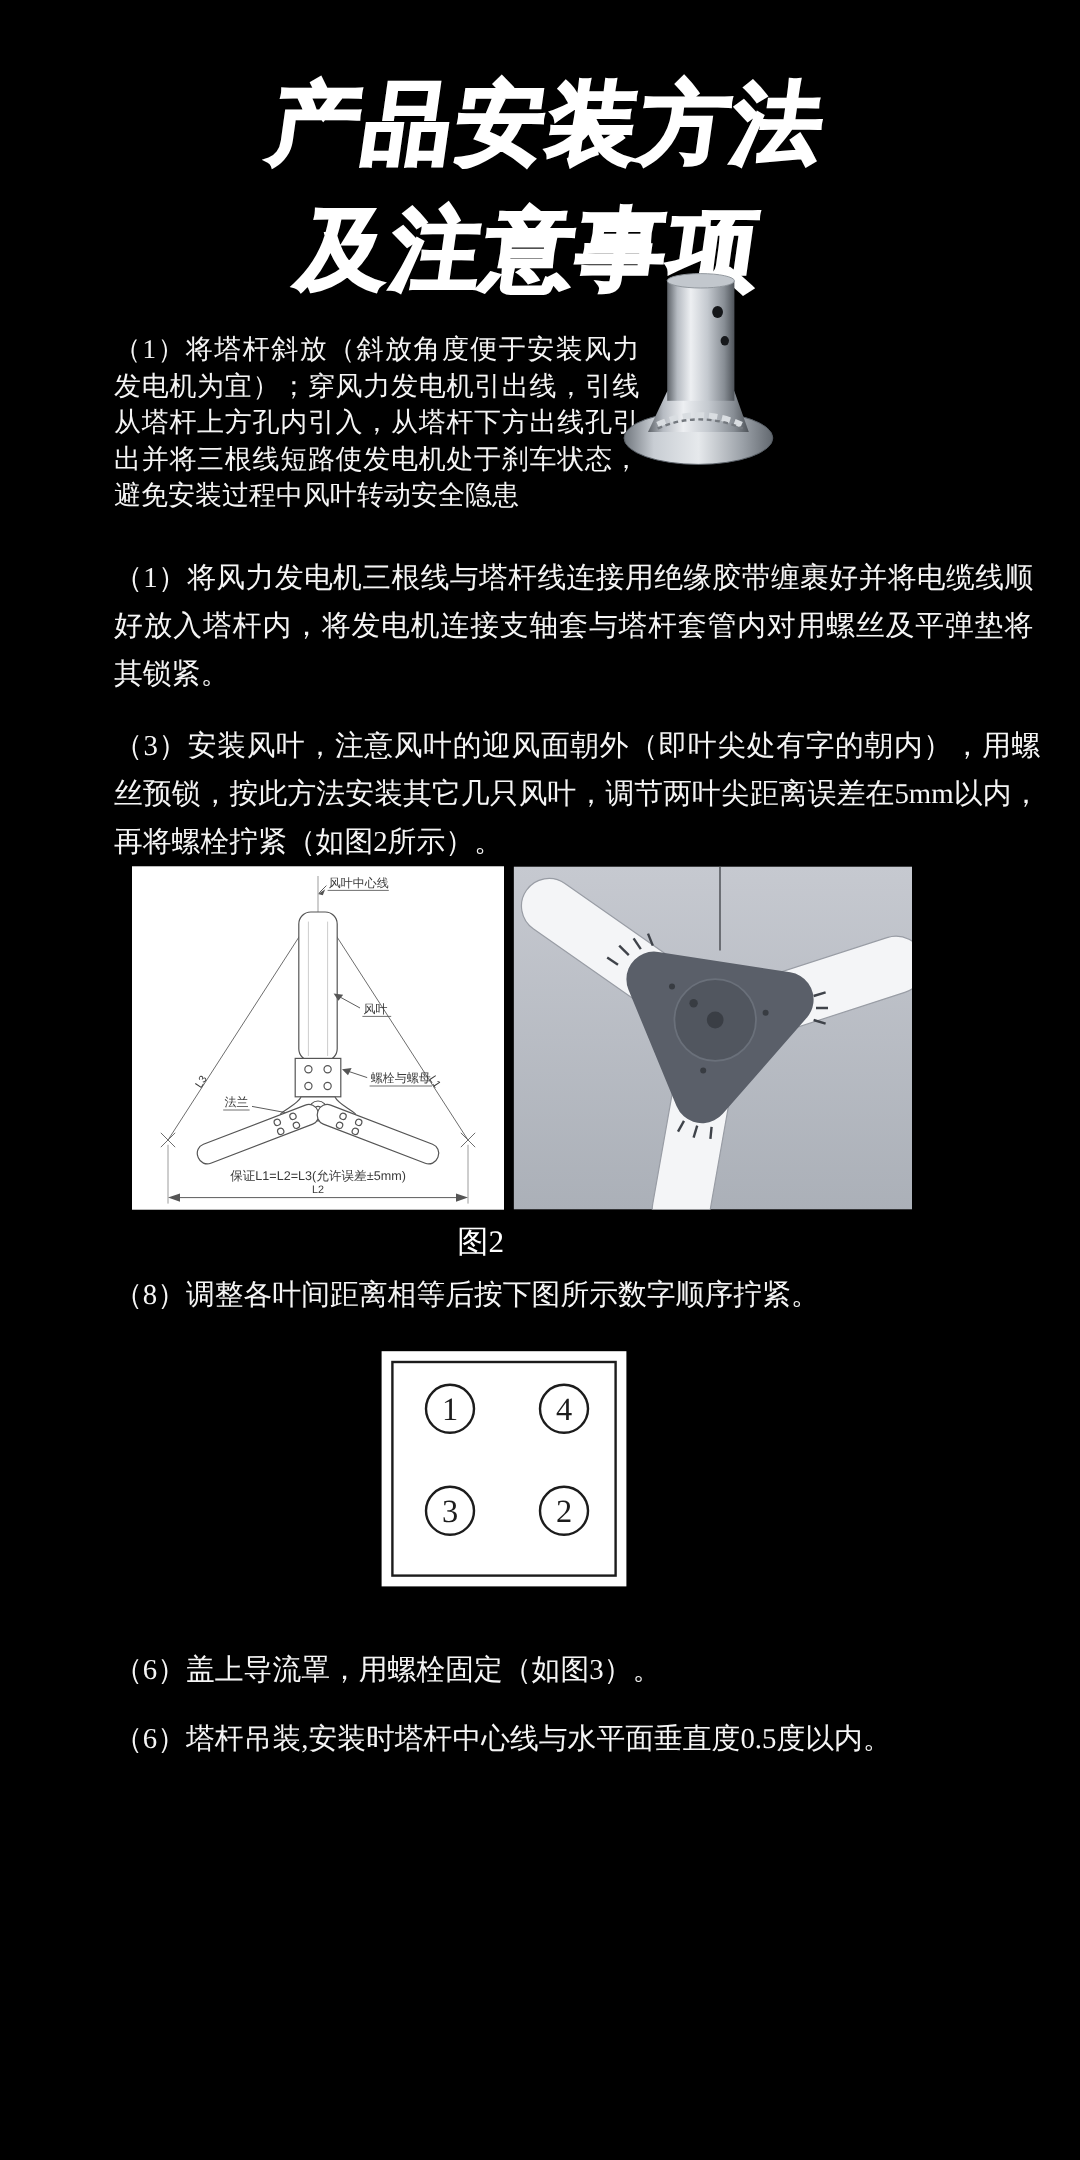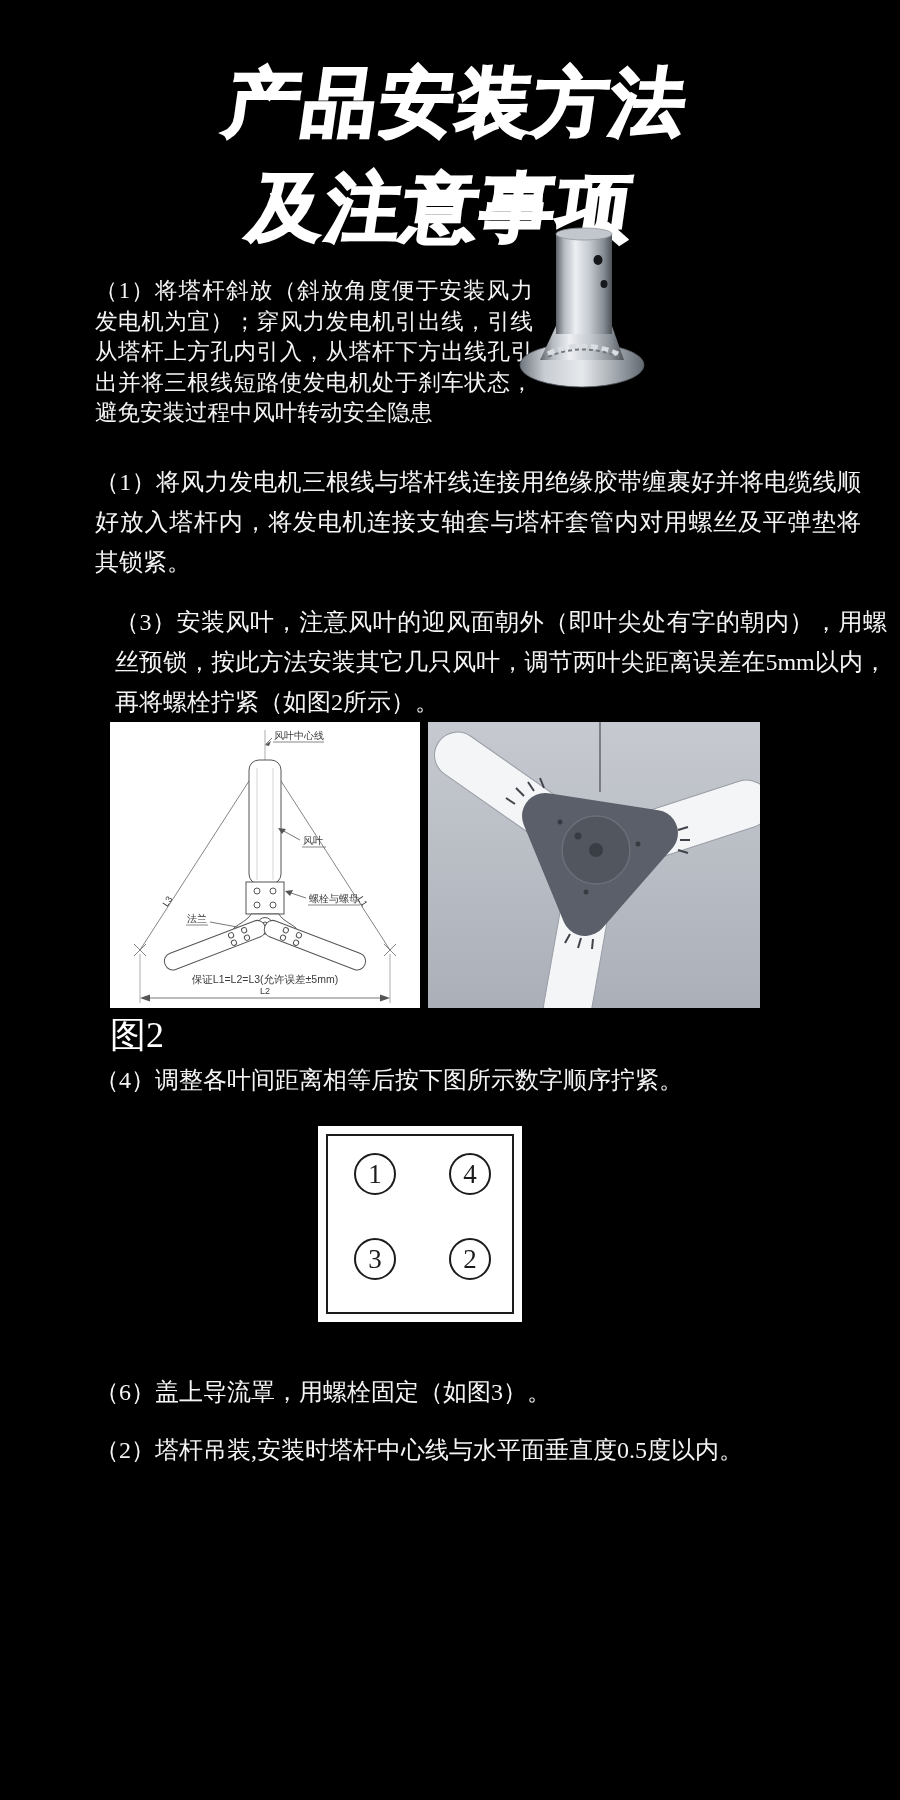--- a/index.html
+++ b/index.html
@@ -6,24 +6,24 @@
   #page{position:relative;width:900px;height:1800px;background:#000;overflow:hidden;
         font-family:"Liberation Serif",serif;}
   .title{position:absolute;left:0;top:50px;width:100%;text-align:center;color:#fff;
          font-family:"Liberation Sans",sans-serif;font-weight:900;font-size:74px;
          line-height:105px;letter-spacing:3px;transform:skewX(-8deg);
          -webkit-text-stroke:2.5px #fff;}
   .para{position:absolute;color:#f5f5f5;font-size:24px;line-height:40px;text-align:justify;}
   #p1{left:95px;top:276px;width:438px;font-size:22.5px;line-height:30.5px;}
   #tube{position:absolute;left:518px;top:222px;}
   #p2{left:95px;top:462px;width:766px;}
-  #p3{left:95px;top:602px;width:772px;margin-left:20px;}
+  #p3{left:95px;top:602px;width:772px;}
   #fig2{position:absolute;left:110px;top:722px;background:#fff;}
   #fig3{position:absolute;left:428px;top:722px;}
-  .caption{position:absolute;top:1018px;color:#fff;font-size:36px;text-align:left;line-height:34px;}
+  .caption{position:absolute;top:1018px;color:#fff;font-size:26px;text-align:right;line-height:34px;}
   #cap2{left:110px;width:310px;}
   #cap3{left:428px;width:332px;}
   #p4{left:95px;top:1060px;width:780px;}
   .numbox{position:absolute;left:318px;top:1126px;width:204px;height:196px;background:#fff;}
   .numbox-border{position:absolute;left:8px;top:8px;right:8px;bottom:8px;border:2px solid #1c1c1c;}
   .numcircle{position:absolute;width:38px;height:38px;border:2px solid #1c1c1c;border-radius:50%;
              display:flex;align-items:center;justify-content:center;font-size:27px;color:#1c1c1c;
              background:#fff;font-family:"Liberation Serif",serif;}
   #c1{left:36px;top:27px;} #c4{left:131px;top:27px;}
   #c3{left:36px;top:112px;} #c2{left:131px;top:112px;}
@@ -177,34 +177,34 @@
     <circle cx="168" cy="128" r="34" fill="#51565f" stroke="#6a707a" stroke-width="1.5"></circle>
     <circle cx="168" cy="128" r="7" fill="#3a3e45"></circle>
     <circle cx="150" cy="114" r="3.5" fill="#383c42"></circle>
     <circle cx="132" cy="100" r="2.5" fill="#383c42"></circle>
     <circle cx="210" cy="122" r="2.5" fill="#383c42"></circle>
     <circle cx="158" cy="170" r="2.5" fill="#383c42"></circle>
   </svg>
 
   <div class="caption" id="cap2">图2</div>
 
-  <div class="para" id="p4">（4）调整各叶间距离相等后按下图所示数字顺序拧紧。</div>
+  <div class="para" id="p4">（8）调整各叶间距离相等后按下图所示数字顺序拧紧。</div>
 
   <div class="numbox">
     <div class="numbox-border"></div>
     <div class="numcircle" id="c1">
       <span>1</span>
     </div>
     <div class="numcircle" id="c4">
       <span>4</span>
     </div>
     <div class="numcircle" id="c3">
       <span>3</span>
     </div>
     <div class="numcircle" id="c2">
       <span>2</span>
     </div>
   </div>
 
   <div class="para" id="p5">（6）盖上导流罩，用螺栓固定（如图3）。</div>
-  <div class="para" id="p6">（2）塔杆吊装,安装时塔杆中心线与水平面垂直度0.5度以内。</div>
+  <div class="para" id="p6">（6）塔杆吊装,安装时塔杆中心线与水平面垂直度0.5度以内。</div>
 
 </div>
 
 </body></html>

